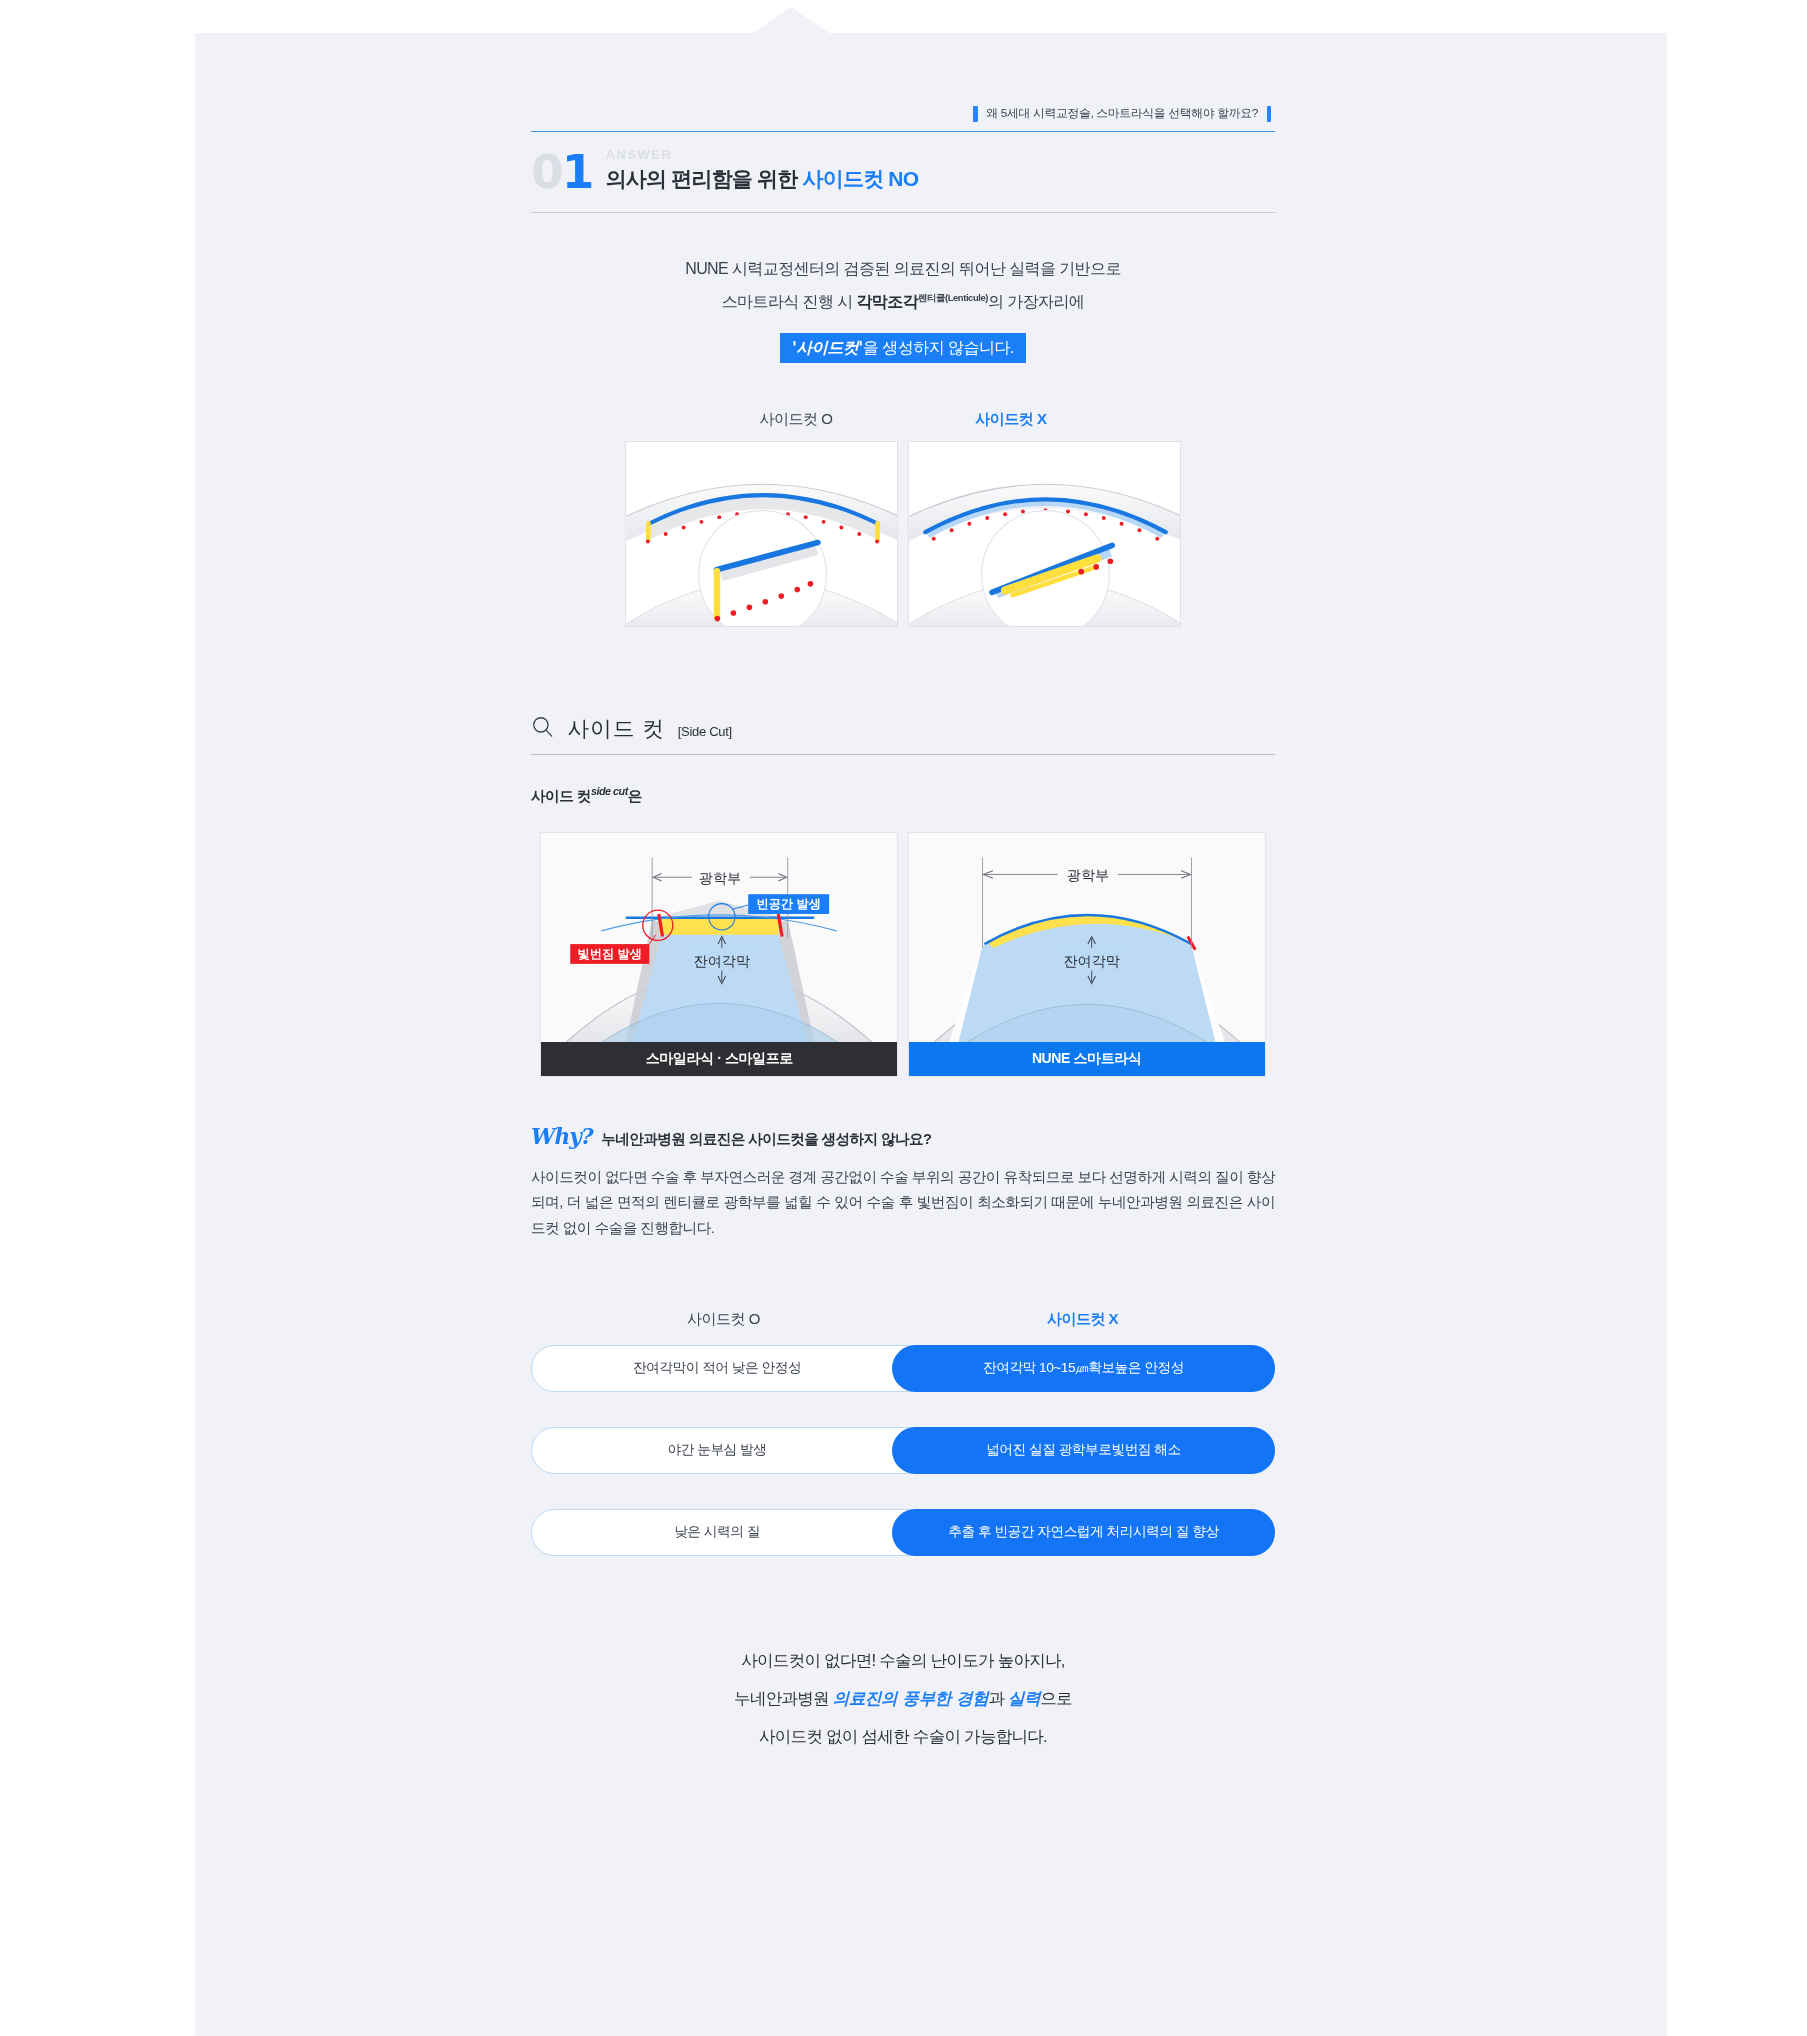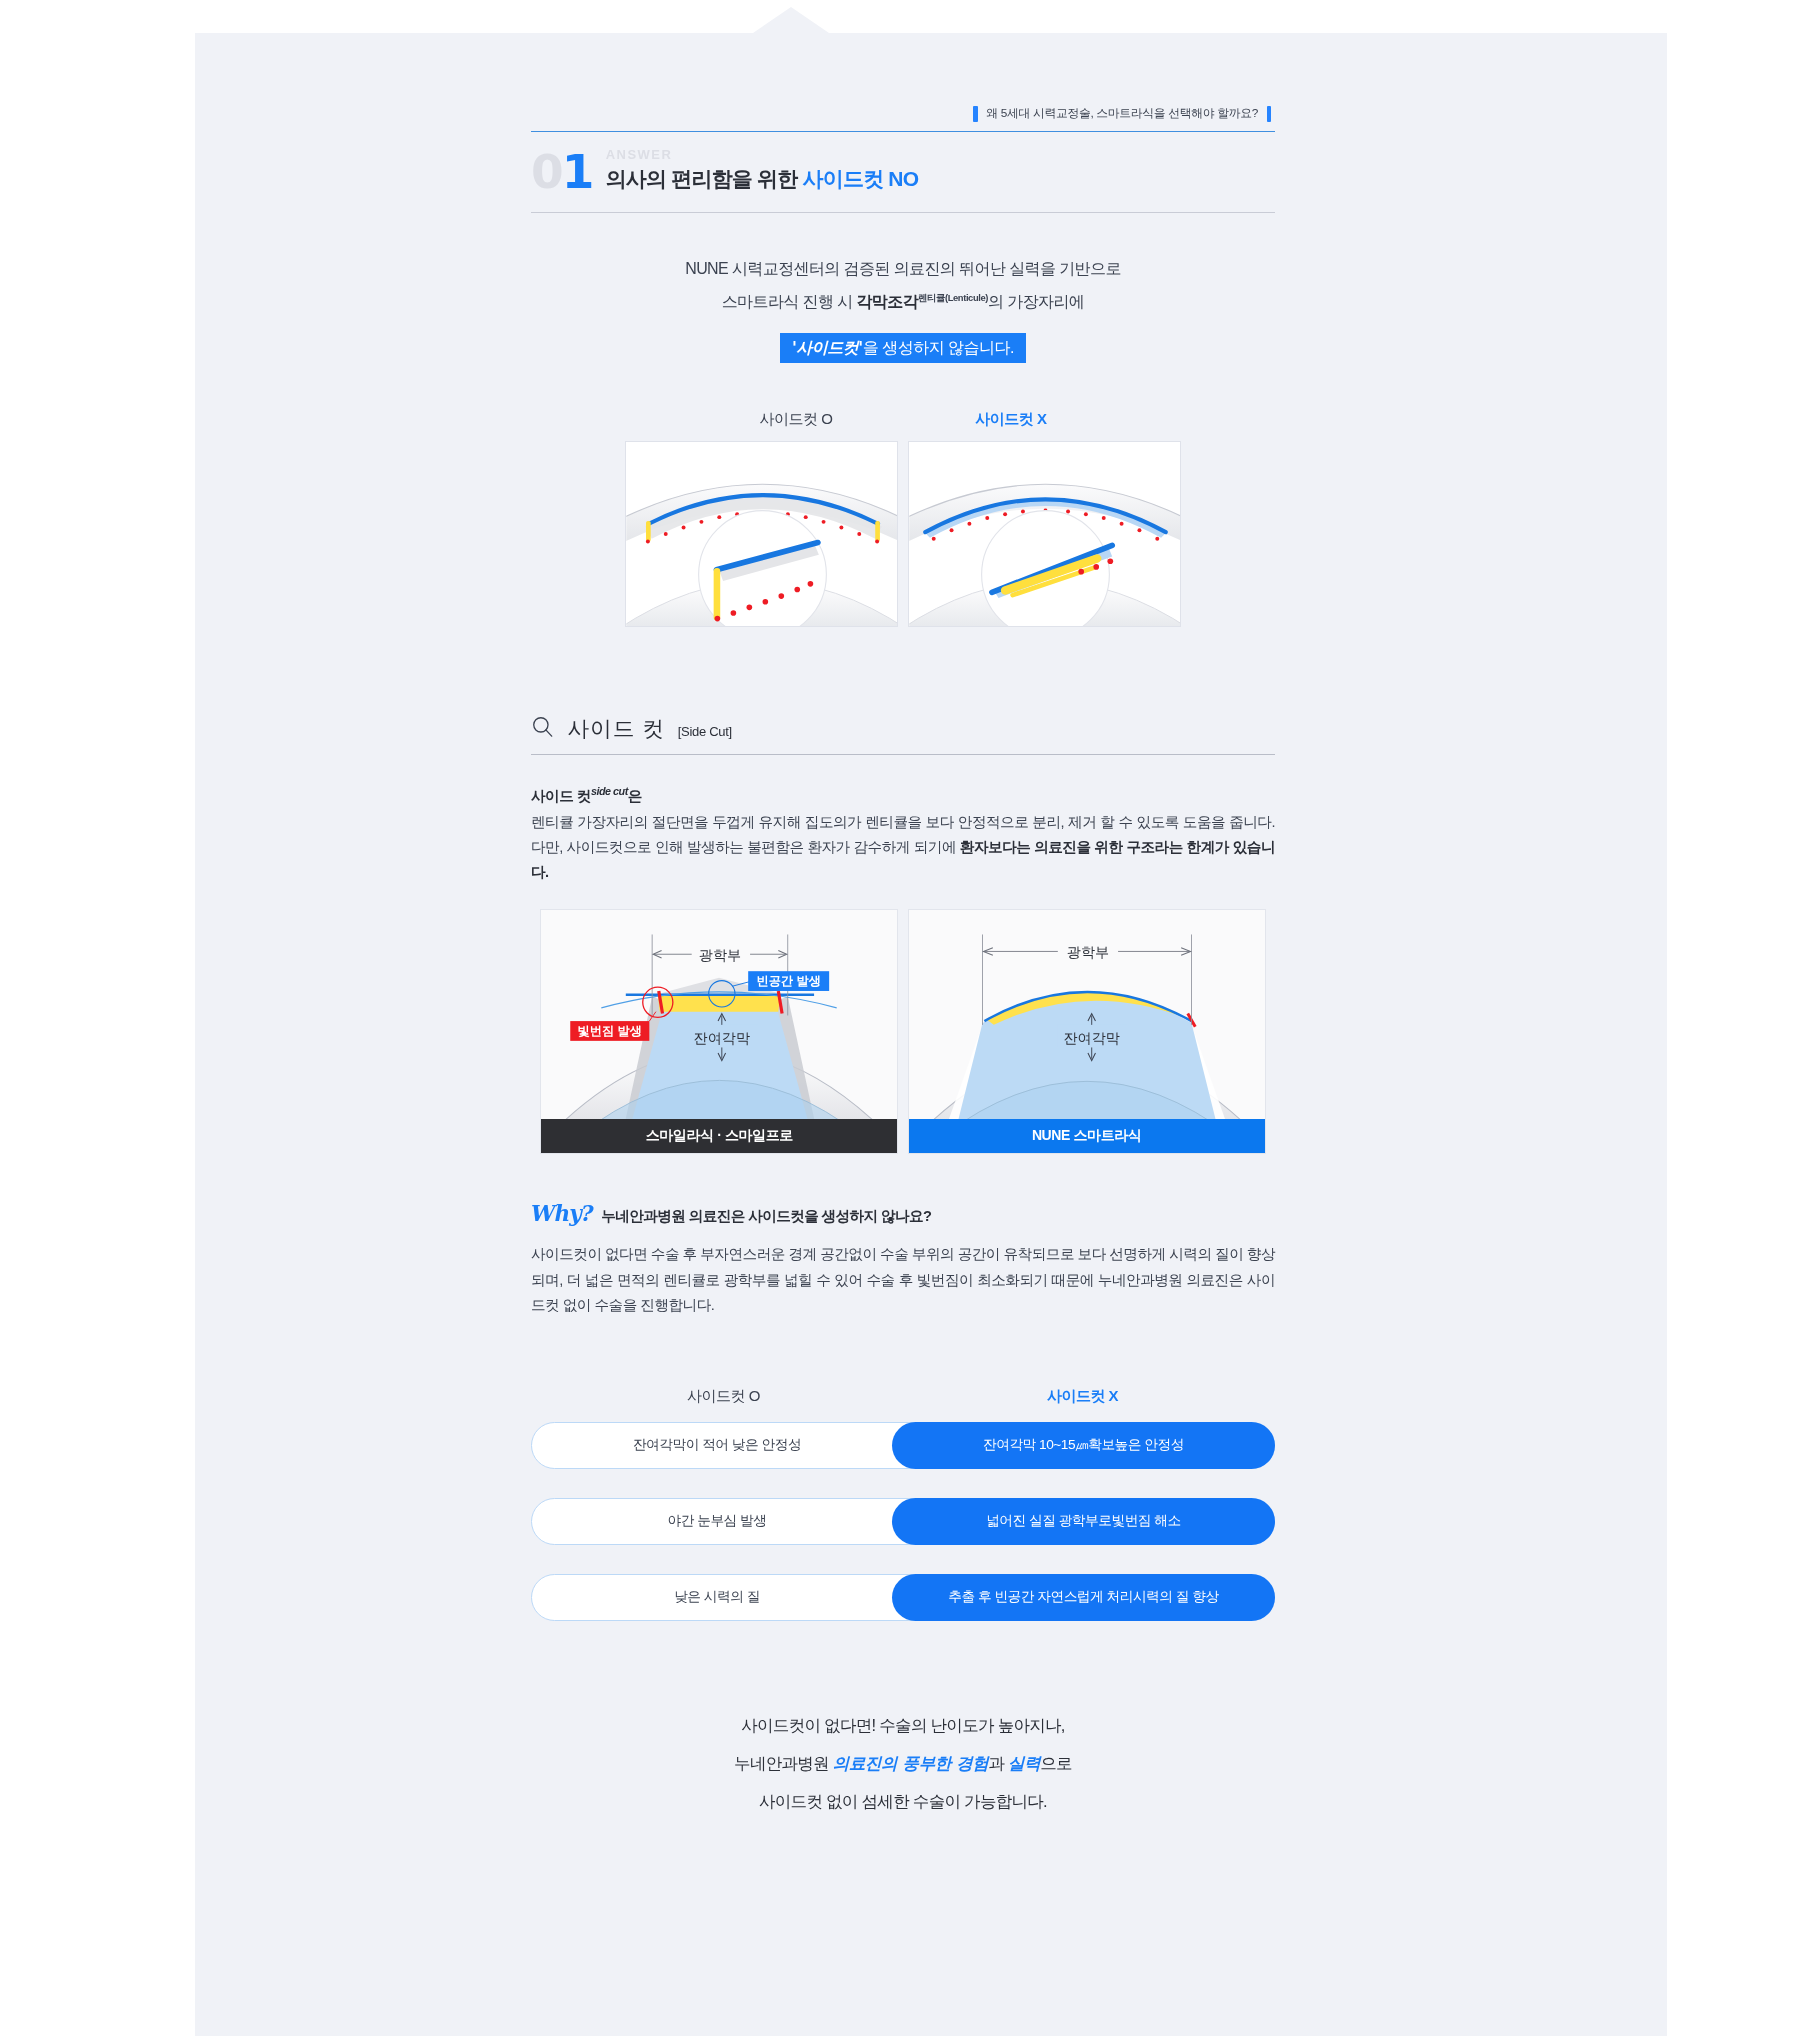--- a/index.html
+++ b/index.html
@@ -288,21 +288,21 @@
   }
   .pill-heads .ph-r {
     width: 50%;
     text-align: center;
     color: #1a7ef7;
     font-weight: 700;
   }
   .pill-row {
     position: relative;
     height: 60px;
-    margin-bottom: 16px;
+    margin-bottom: 22px;
   }
   .pill-left {
     position: absolute;
     left: 0; top: 0;
     width: 100%;
     height: 47px;
     background: #ffffff;
     border: 0.9px solid #bcd9f7;
     border-radius: 23.5px;
   }
@@ -529,23 +529,20 @@
           </svg>
         </span>
         <span class="sec-ko">사이드 컷</span>
         <span class="sec-en">[Side Cut]</span>
       </div>
 
       <div class="para">
         <div class="para-lead">
           <span>사이드 컷</span><span class="en">side cut</span><span>은</span>
         </div>
-        <div class="para-body">
-          <span>렌티큘 가장자리의 절단면을 두껍게 유지해 집도의가 렌티큘을 보다 안정적으로 분리, 제거 할 수 있도록 도움을 줍니다. 다만, 사이드컷으로 인해 발생하는 불편함은 환자가 감수하게 되기에 </span><b>환자보다는 의료진을 위한 구조라는 한계가 있습니다.</b>
-        </div>
       </div>
 
       <div class="diagrams">
 
         <div class="diagram">
           <svg class="art" width="356" height="209" viewBox="0 0 378 222">
             <defs>
               <linearGradient id="sc1" x1="0" y1="0" x2="0" y2="1">
                 <stop offset="0%" stop-color="#ffffff"></stop>
                   <stop offset="100%" stop-color="#dedfe4"></stop>

